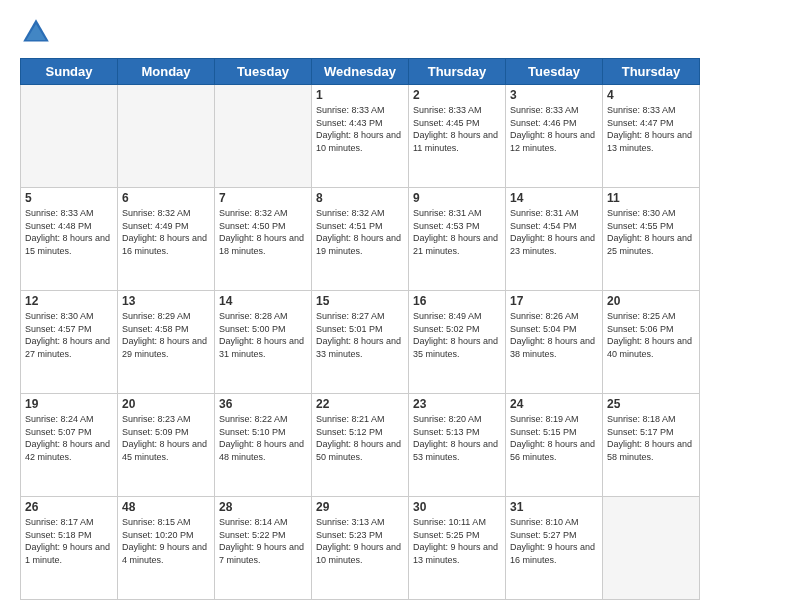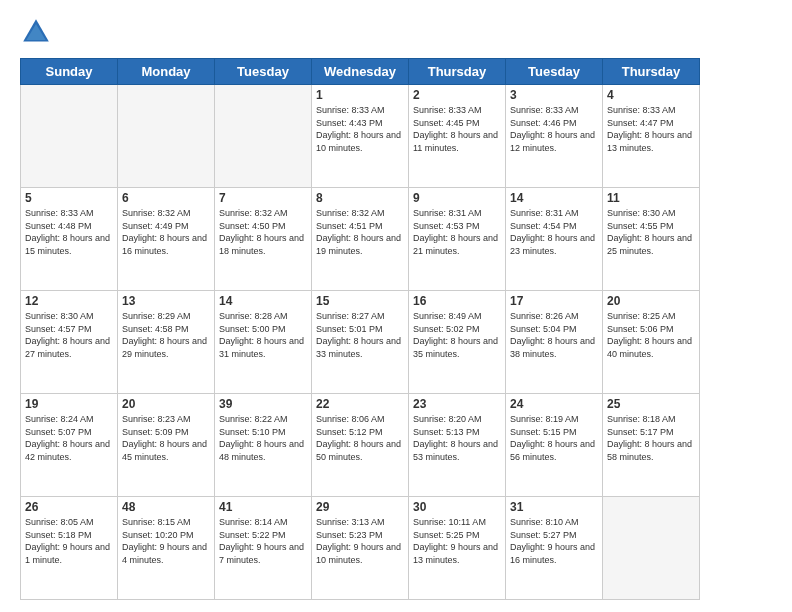--- a/index.html
+++ b/index.html
@@ -278,29 +278,29 @@
 and 42 minutes.</div>
           </td>
           <td>
             <span class="day-number">20</span>
             <div class="day-info">Sunrise: 8:23 AM
 Sunset: 5:09 PM
 Daylight: 8 hours
 and 45 minutes.</div>
           </td>
           <td>
-            <span class="day-number">39</span>
+            <span class="day-number">36</span>
             <div class="day-info">Sunrise: 8:22 AM
 Sunset: 5:10 PM
 Daylight: 8 hours
 and 48 minutes.</div>
           </td>
           <td>
             <span class="day-number">22</span>
-            <div class="day-info">Sunrise: 8:06 AM
+            <div class="day-info">Sunrise: 8:21 AM
 Sunset: 5:12 PM
 Daylight: 8 hours
 and 50 minutes.</div>
           </td>
           <td>
             <span class="day-number">23</span>
             <div class="day-info">Sunrise: 8:20 AM
 Sunset: 5:13 PM
 Daylight: 8 hours
 and 53 minutes.</div>
@@ -316,34 +316,34 @@
             <span class="day-number">25</span>
             <div class="day-info">Sunrise: 8:18 AM
 Sunset: 5:17 PM
 Daylight: 8 hours
 and 58 minutes.</div>
           </td>
         </tr>
         <tr>
           <td>
             <span class="day-number">26</span>
-            <div class="day-info">Sunrise: 8:05 AM
+            <div class="day-info">Sunrise: 8:17 AM
 Sunset: 5:18 PM
 Daylight: 9 hours
 and 1 minute.</div>
           </td>
           <td>
             <span class="day-number">48</span>
             <div class="day-info">Sunrise: 8:15 AM
 Sunset: 10:20 PM
 Daylight: 9 hours
 and 4 minutes.</div>
           </td>
           <td>
-            <span class="day-number">41</span>
+            <span class="day-number">28</span>
             <div class="day-info">Sunrise: 8:14 AM
 Sunset: 5:22 PM
 Daylight: 9 hours
 and 7 minutes.</div>
           </td>
           <td>
             <span class="day-number">29</span>
             <div class="day-info">Sunrise: 3:13 AM
 Sunset: 5:23 PM
 Daylight: 9 hours

